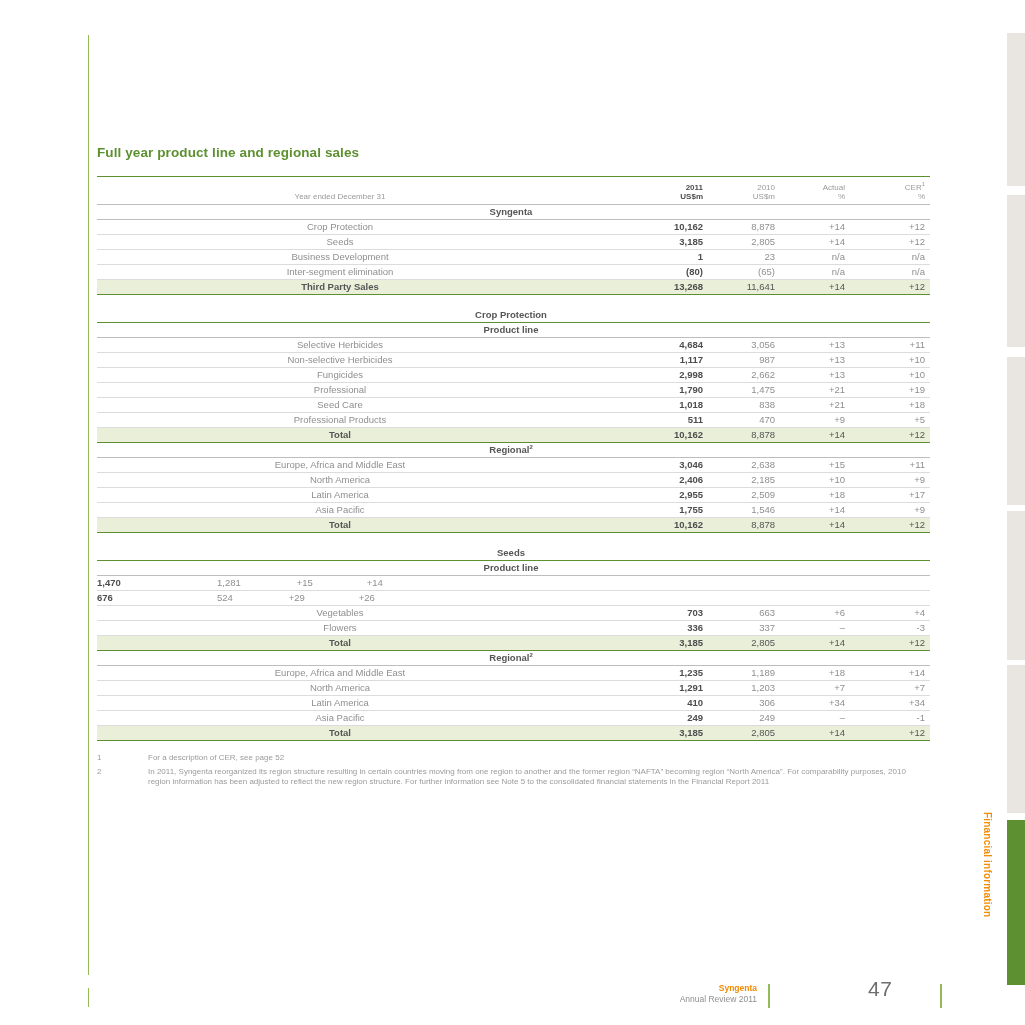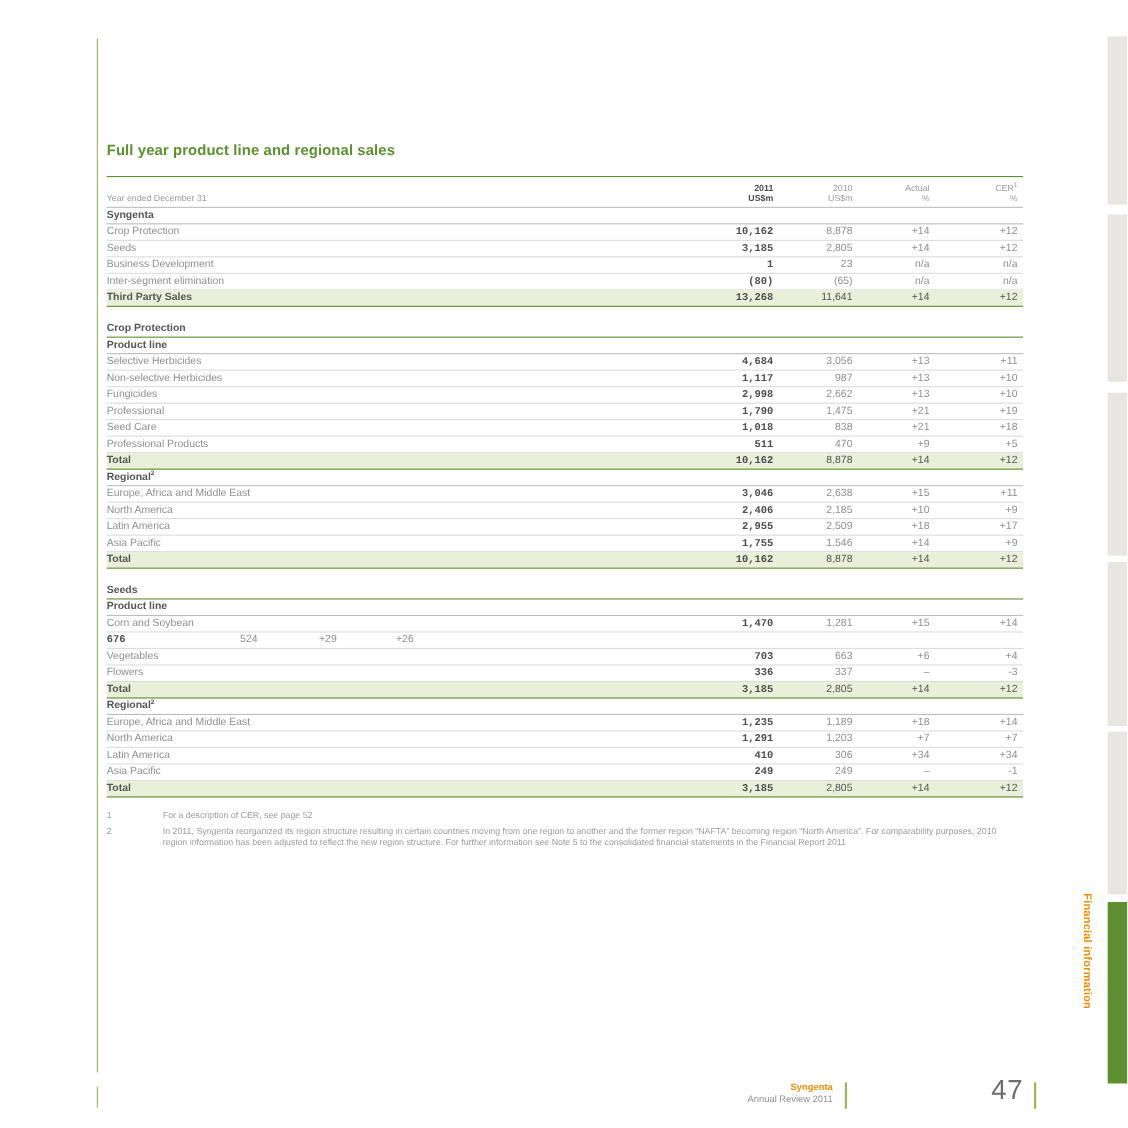--- a/index.html
+++ b/index.html
@@ -2,40 +2,40 @@
 <html><head>
 <meta charset="utf-8">
 <style>
   html,body{margin:0;padding:0;background:#fff;}
   .page{position:relative;width:1025px;height:1025px;background:#ffffff;overflow:hidden;
         font-family:"Liberation Sans","DejaVu Sans",sans-serif;}
   .left-rule{position:absolute;left:88px;top:35px;width:1px;height:940px;background:var(--rule-light);}
   .left-rule-footer{position:absolute;left:88px;top:988px;width:1px;height:19px;background:var(--rule-light);}
 
   .content{position:absolute;left:97px;top:129px;width:833px;}
-  .title{font-size:13.5px;font-weight:bold;color:var(--green);margin:0 0 16px 0;letter-spacing:0.1px;}
+  .title{font-size:13.5px;font-weight:bold;color:var(--green);margin:16px 0 16px 0;letter-spacing:0.1px;}
 
   
   #sales-table{border-top:1px solid var(--green);}
   .trow{display:flex;height:14px;line-height:14px;border-bottom:1px solid #dcdcdc;
         font-size:9.5px;color:#8f8f8f;padding-right:5px;}
-  .trow .label{flex:1;text-align:left;white-space:nowrap;}
+  .trow .label{flex:1;text-align:center;white-space:nowrap;}
   .trow .num{text-align:right;white-space:nowrap;}
   .trow .num:nth-child(2){width:120px;}
   .trow .num:nth-child(3){width:72px;}
   .trow .num:nth-child(4){width:70px;}
   .trow .num:nth-child(5){width:80px;}
   .trow.thead{height:24px;border-bottom:1px solid #bdbdbd;align-items:flex-end;
               font-size:8px;line-height:9px;color:#9a9a9a;padding-bottom:3px;}
   .trow.thead .hcol.b{font-weight:bold;color:#4d4d4d;}
   .trow.group{font-weight:bold;color:#555;border-bottom:1px solid #bdbdbd;}
   .trow.section-header{font-weight:bold;color:#555;border-bottom:1px solid var(--green);}
   .trow.total{font-weight:bold;color:#555;background:var(--highlight);border-bottom:1px solid var(--green);}
   .trow.total .num{font-weight:normal;}
-  .trow .v11{font-weight:bold !important;color:#4d4d4d;font-family:Liberation Mono, monospace;}
+  .trow .v11{font-weight:bold !important;color:#4d4d4d;}
   .section.gap{margin-top:13px;}
   sup{font-size:6px;vertical-align:4px;line-height:0;}
 
   
   #footnotes{margin-top:12px;}
   .fnote{display:flex;font-size:8px;line-height:10px;color:#9b9b9b;margin-bottom:4px;}
   .fnum{width:9px;flex:none;}
   .ftext{flex:1;padding-left:42px;}
 
   
@@ -52,22 +52,22 @@
                   color:var(--orange);letter-spacing:0.2px;white-space:nowrap;}
 
   
   .footer-brand-block{position:absolute;left:497px;top:983px;width:260px;text-align:right;
                       font-size:8.5px;line-height:11px;}
   .footer-brand{font-weight:bold;color:var(--orange);}
   .footer-subtitle{color:#8f8f8f;}
   .footer-bar{position:absolute;width:2px;height:24px;top:984px;background:var(--rule-light);}
   .footer-bar.b1{left:768px;}
   .footer-bar.b2{left:940px;}
-  .page-number{position:absolute;left:868px;top:977px;width:62px;text-align:right;
-               font-size:25px;color:#6e6e6e;letter-spacing:0.5px;}
+  .page-number{position:absolute;left:868px;top:977px;width:62px;text-align:left;
+               font-size:21px;color:#6e6e6e;letter-spacing:0.5px;}
 </style>
 </head>
 <body>
 
 <div class="page" style="--green: #5d9030; --orange: #f28c00; --highlight: #eaefd9; --rule-light: #94bb57;">
   <div class="left-rule"></div>
   <div class="left-rule-footer"></div>
 
   <div class="content">
     <h1 class="title">Full year product line and regional sales</h1>
@@ -227,21 +227,20 @@
           </div>
         </div>
         <div class="section gap">
           <div class="trow section-header">
             <div class="label">Seeds</div>
           </div>
           <div class="trow group">
             <div class="label">Product line</div>
           </div>
           <div class="trow data">
-            <div class="label">Corn and Soybean</div>
             <div class="num v11">1,470</div>
             <div class="num">1,281</div>
             <div class="num">+15</div>
             <div class="num">+14</div>
           </div>
           <div class="trow data">
             <div class="num v11">676</div>
             <div class="num">524</div>
             <div class="num">+29</div>
             <div class="num">+26</div>

